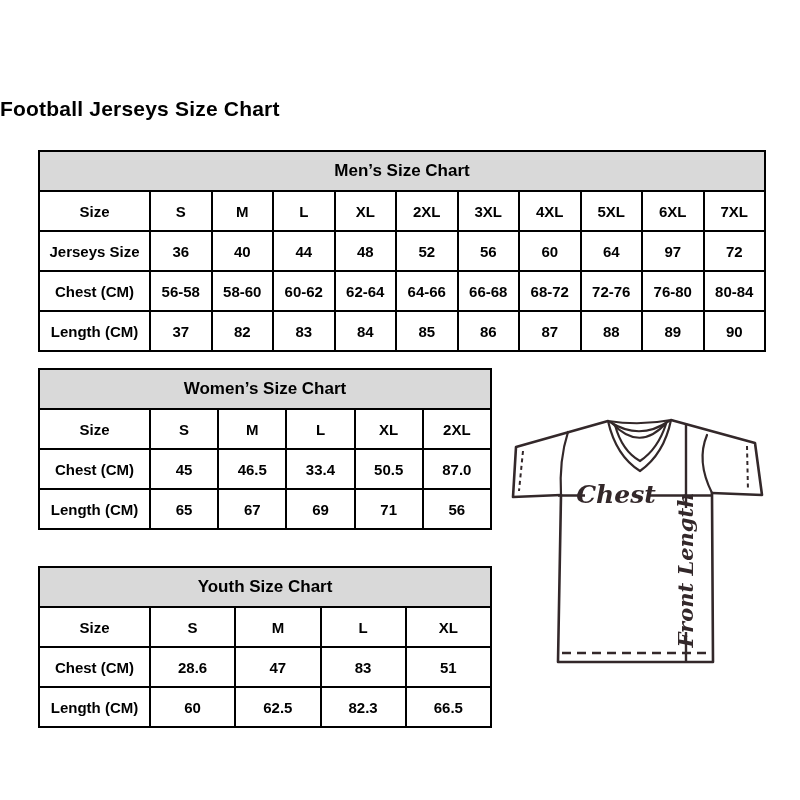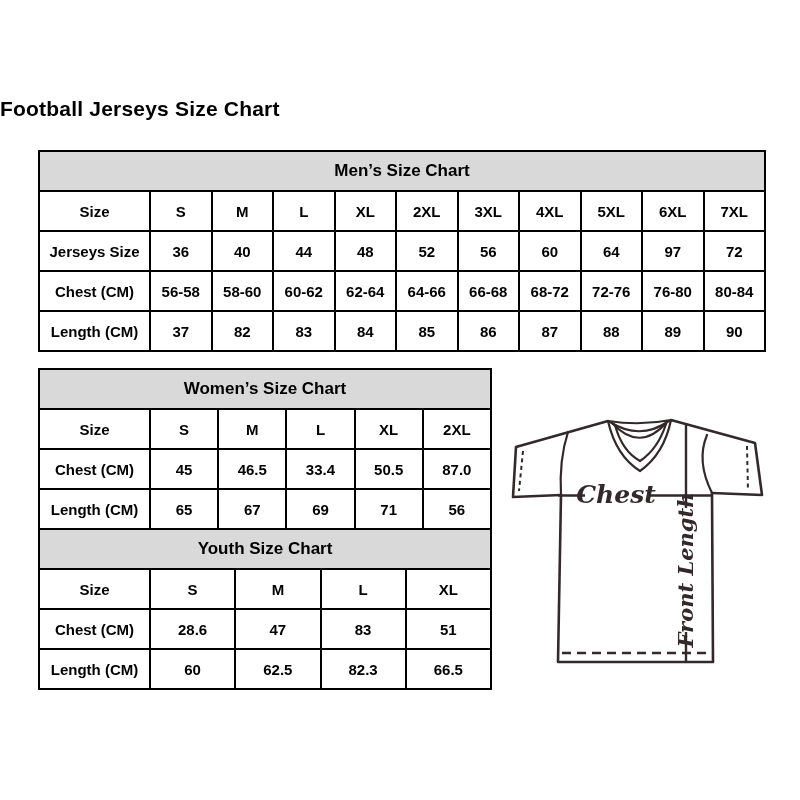--- a/index.html
+++ b/index.html
@@ -10,21 +10,21 @@
   table.size-table{position:absolute;border-collapse:collapse;table-layout:fixed;
           background:#fff;}
   table.size-table td,table.size-table th{border:2px solid #000;text-align:center;
           vertical-align:middle;padding:0;font-size:15px;font-weight:bold;
           font-family:"Liberation Sans",sans-serif;color:#000;}
   table.size-table th.hdr{background:#d9d9d9;font-size:17px;}
   tr.hdr-row{height:38px;padding-left:43px;}
   table.size-table tr{height:40px;}
   #men-table{left:38px;top:150px;width:728px;}
   #women-table{left:38px;top:368px;width:454px;}
-  #youth-table{left:38px;top:528px;width:454px;}
+  #youth-table{left:38px;top:566px;width:454px;}
   col.c0{width:111px;}
   #jersey-svg{position:absolute;left:505px;top:398px;}
   .outline{fill:none;stroke:#33282a;stroke-width:2.6;stroke-linejoin:round;stroke-linecap:round;}
   .thin{fill:none;stroke:#33282a;stroke-width:2.2;stroke-linecap:round;}
   .meas{fill:none;stroke:#33282a;stroke-width:2.4;stroke-linecap:butt;}
   .dash-cuff{fill:none;stroke:#33282a;stroke-width:2;stroke-dasharray:4 3.5;}
   .dash-hem{fill:none;stroke:#33282a;stroke-width:2.6;stroke-dasharray:9 6;}
   .diagram-text{fill:#33282a;font-family:"DejaVu Serif",serif;font-style:italic;font-weight:bold;}
 </style>
 </head>

